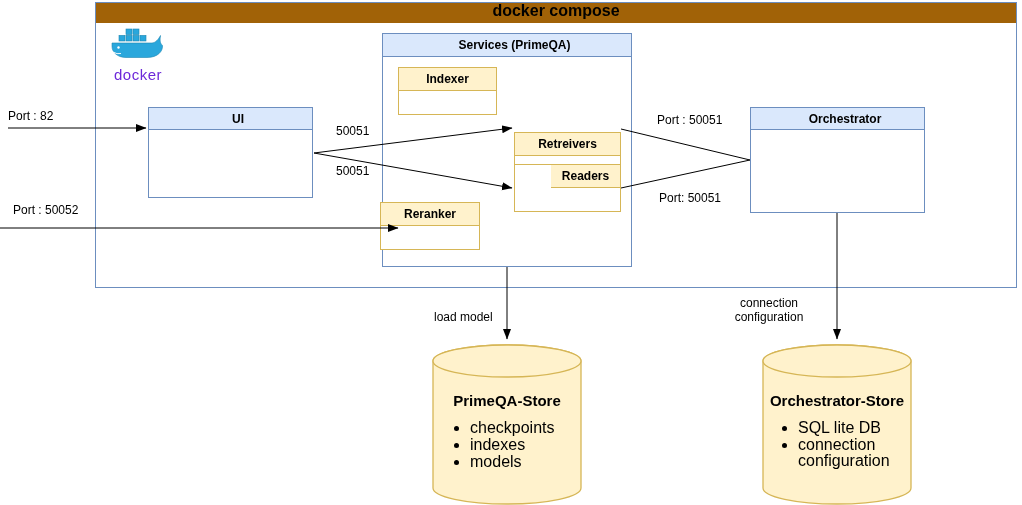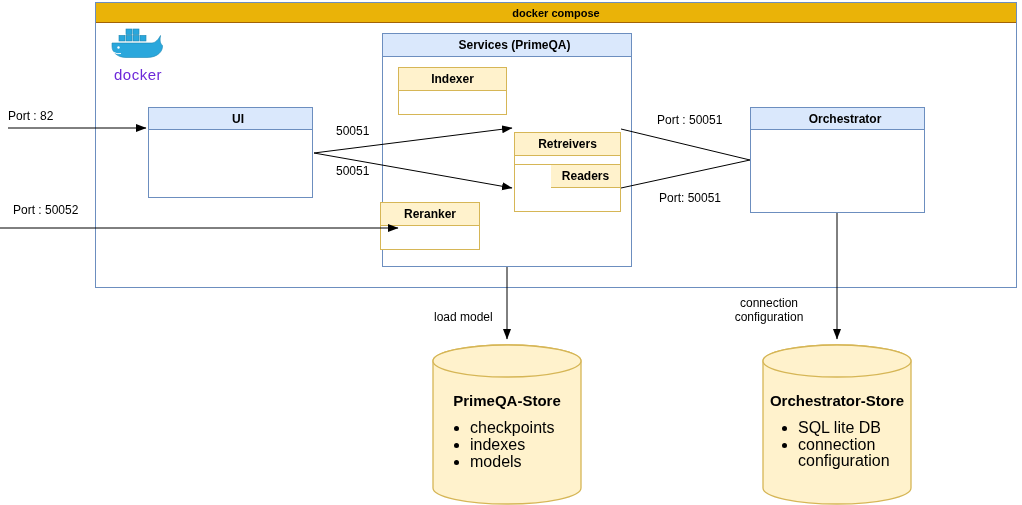--- a/index.html
+++ b/index.html
@@ -15,27 +15,27 @@
   }
 
   
   .group-box {
     position: absolute;
     border: 1px solid #6c8ebf;
     background: #ffffff;
   }
   .group-header {
     width: 100%;
-    background: #eab308;
-    border-bottom: 1px solid #a16207;
+    background: #a16207;
+    border-bottom: 5px solid #a16207;
     display: flex;
     align-items: center;
     justify-content: center;
     font-weight: bold;
-    font-size: 11px;
+    font-size: 16px;
   }
   .node {
     position: absolute;
     background: #ffffff;
     display: flex;
     flex-direction: column;
   }
   .node.blue   { border: 1px solid #6c8ebf; }
   .node.yellow { border: 1px solid #d6b656; }
   .node-header {
@@ -141,21 +141,21 @@
   <div class="node blue z2" style="left:148px; top:107px; width:165px; height:91px;">
     <div class="node-header">UI</div>
     <div class="node-body"></div>
   </div>
 
   <div class="node blue z2" style="left:382px; top:33px; width:250px; height:234px;">
     <div class="node-header" style="height:23px;">Services (PrimeQA)</div>
     <div class="node-body"></div>
   </div>
 
-  <div class="node yellow z3" style="left:398px; top:67px; width:109px; height:48px;">
+  <div class="node yellow z3" style="left:398px; top:67px; width:99px; height:48px;">
     <div class="node-header">Indexer</div>
     <div class="node-body"></div>
   </div>
 
   <div class="node yellow z3" style="left:514px; top:104px; width:107px; height:63px;margin-top:28px;">
     <div class="node-header">Retreivers</div>
     <div class="node-body"></div>
   </div>
 
   <div class="node yellow z3" style="left:514px; top:164px; width:107px; height:48px;padding-left:36px;">

